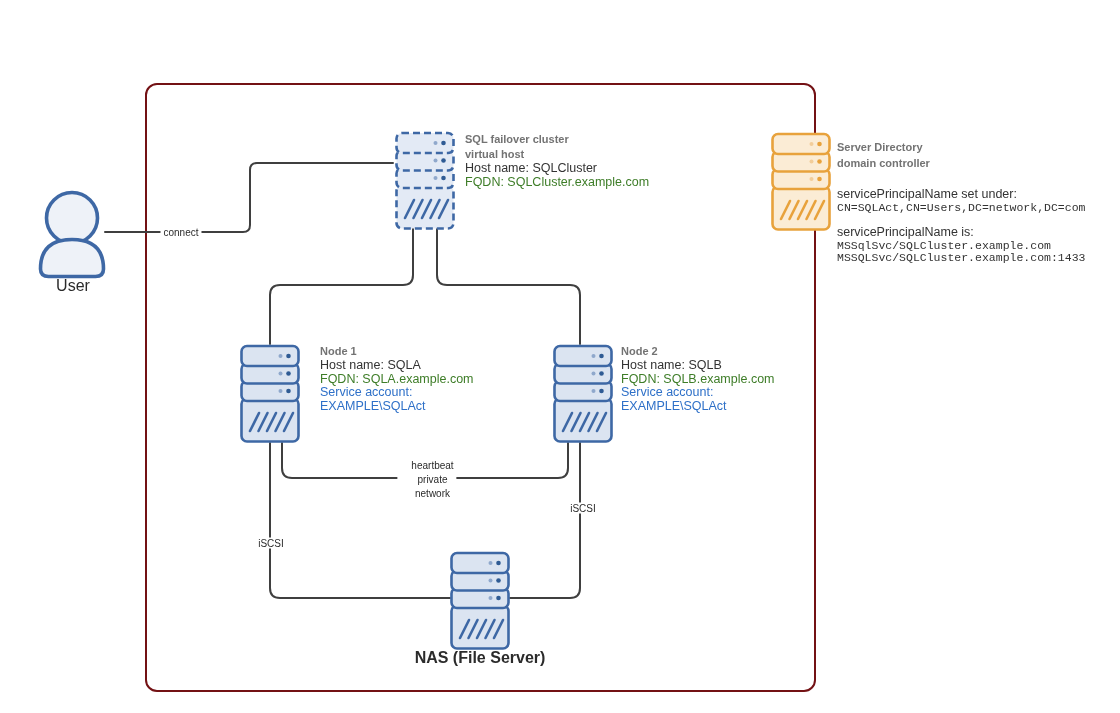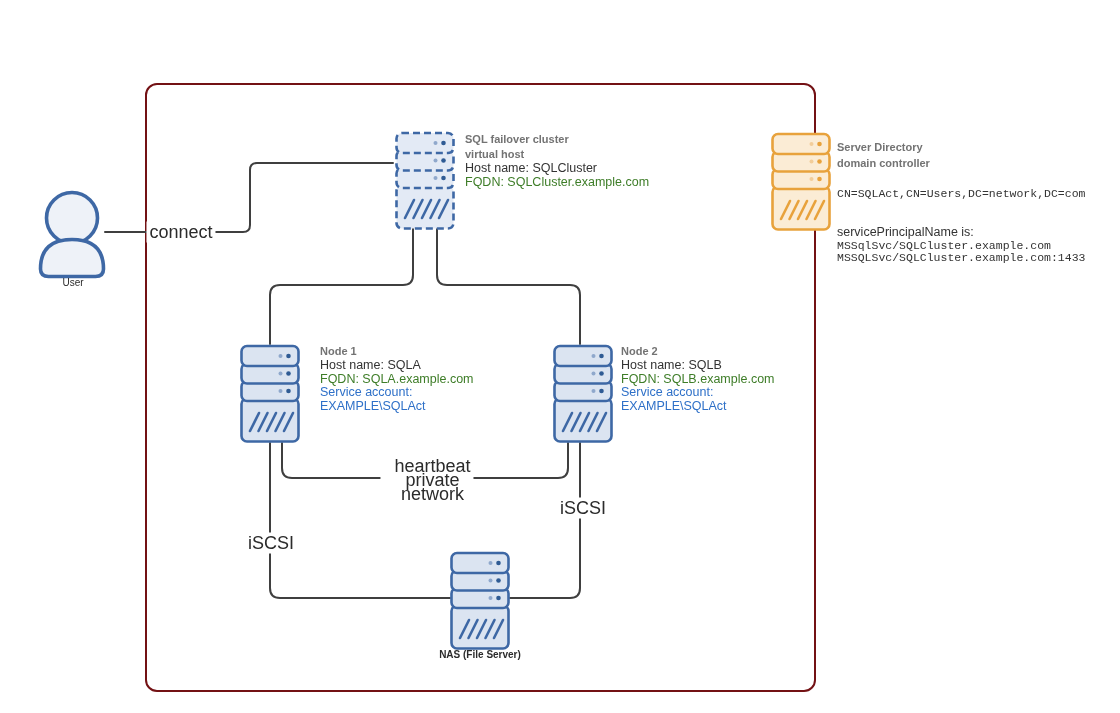--- a/index.html
+++ b/index.html
@@ -8,23 +8,23 @@
     border:2.5px solid #731114;border-radius:12px;box-sizing:border-box;background:transparent;}
   #wires{position:absolute;left:0;top:0;width:1120px;height:713px;}
   .icon{position:absolute;line-height:0;}
   .textblock{position:absolute;white-space:nowrap;}
   .title{font-weight:bold;font-size:11px;line-height:15px;color:#737373;}
   .line{font-size:12.5px;line-height:13.5px;color:#333333;}
   .green{color:#3E7D28;}
   .blue{color:#2E70C8;}
   .mono{font-family:"Liberation Mono","DejaVu Sans Mono",monospace;font-size:11.5px;line-height:12.5px;color:#333333;}
   .edge-label{position:absolute;transform:translate(-50%,-50%);background:#ffffff;
-    font-size:18px;color:#2b2b2b;padding:0 3px;text-align:center;white-space:nowrap;}
+    font-size:10px;color:#2b2b2b;padding:0 3px;text-align:center;white-space:nowrap;}
   .edge-label.multi div{line-height:14px;padding-left:11px;}
-  .shape-label{position:absolute;transform:translate(-50%,0);font-size:10px;color:#2b2b2b;
+  .shape-label{position:absolute;transform:translate(-50%,0);font-size:16px;color:#2b2b2b;
     text-align:center;white-space:nowrap;}
   .bold{font-weight:bold;}
 </style>
 </head>
 <body>
 
 <div class="boundary"></div>
 
 <svg id="wires" viewBox="0 0 1120 713" fill="none" stroke="#3F3F3F" stroke-width="2" stroke-linecap="round">
   <path d="M105 232 L243 232 Q250 232 250 225 L250 170 Q250 163 257 163 L393 163"></path>
@@ -158,19 +158,20 @@
       <circle cx="40.5" cy="29.5" r="2" fill="#F2CD9A"></circle>
       <circle cx="48.5" cy="29.5" r="2.3" fill="#E8A23C"></circle>
       <circle cx="40.5" cy="47" r="2" fill="#F2CD9A"></circle>
       <circle cx="48.5" cy="47" r="2.3" fill="#E8A23C"></circle>
     </svg></div>
 <div class="textblock" style="left:837px;top:139px;">
   <div class="title" style="line-height:16px;">Server Directory</div>
   <div class="title" style="line-height:16px;">domain controller</div>
 </div>
 <div class="textblock" style="left:837px;top:188px;">
+  <div class="line">servicePrincipalName set under:</div>
   <div class="mono">CN=SQLAct,CN=Users,DC=network,DC=com</div>
 </div>
 <div class="textblock" style="left:837px;top:226px;">
   <div class="line">servicePrincipalName is:</div>
   <div class="mono">MSSqlSvc/SQLCluster.example.com</div>
   <div class="mono">MSSQLSvc/SQLCluster.example.com:1433</div>
 </div>
 
 </body></html>

